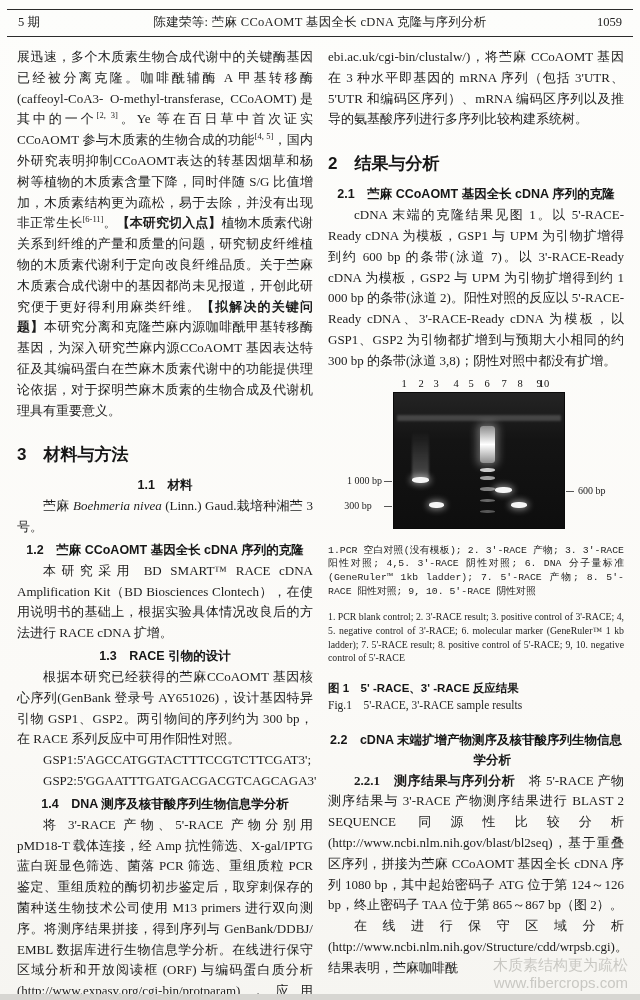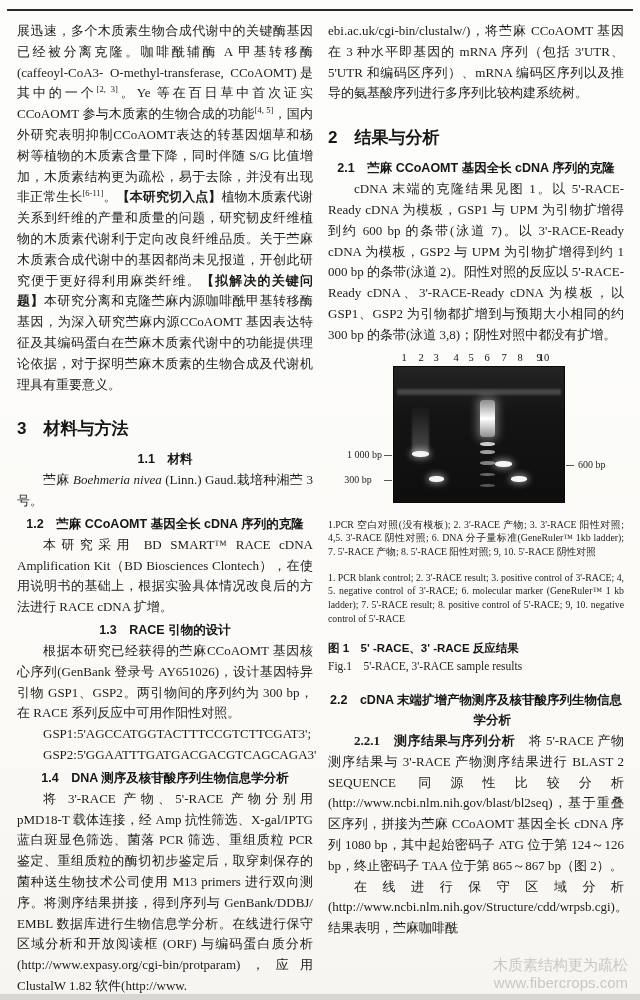--- a/index.html
+++ b/index.html
@@ -50,36 +50,41 @@
   .t1000{left:56px;top:103px;}
   .t300{left:56px;top:128px;}
   .t600{left:238px;top:113px;}
   .mk{position:absolute;font:10px "Liberation Serif",serif;color:#222;white-space:nowrap;}
   .mk1000{left:6px;top:97px;width:48px;text-align:right;}
   .mk300{left:6px;top:122px;width:48px;text-align:center;}
   .mk600{left:250px;top:107px;}
 
   figcaption{display:block;}
   .cap{font:9.8px/1.4 "Liberation Serif","DejaVu Serif",serif;color:#222;text-align:justify;}
-  .cap-cn{margin-top:11px;}
+  .cap-cn{margin-top:11px;font-family:Liberation Mono, monospace;}
   .cap-en{margin-top:12px;}
   .flab-cn{font:bold 11.5px/1.5 "Liberation Sans","DejaVu Sans",sans-serif;color:#161616;margin-top:15px;text-align:left;}
   .flab-en{font:11.5px/1.5 "Liberation Serif",serif;color:#1c1c1c;text-align:left;}
 
   
   .watermark{position:absolute;right:12px;bottom:7px;text-align:right;font:15px/1.25 "Liberation Sans","DejaVu Sans",sans-serif;color:#c9c8c3;}
   .bottom-strip{position:absolute;left:0;right:0;bottom:0;height:6px;background:#d7d6d2;}
 </style>
 </head>
 <body>
 
 <div class="page">
 
   <header>
     <div class="rule"></div>
+    <div class="hrow">
+      <span class="issue">5 期</span>
+      <span class="htitle">陈建荣等: 苎麻 CCoAOMT 基因全长 cDNA 克隆与序列分析</span>
+      <span class="pageno">1059</span>
+    </div>
     <div class="rule"></div>
   </header>
 
   <main class="cols">
 
     <section class="col">
       <p class="p-cont"><span>展迅速，多个木质素生物合成代谢中的关键酶基因已经被分离克隆。咖啡酰辅酶 A 甲基转移酶(caffeoyl-CoA3- O-methyl-transferase, CCoAOMT)是其中的一个</span><sup>[2, 3]</sup><span>。Ye 等在百日草中首次证实 CCoAOMT 参与木质素的生物合成的功能</span><sup>[4, 5]</sup><span>，国内外研究表明抑制CCoAOMT表达的转基因烟草和杨树等植物的木质素含量下降，同时伴随 S/G 比值增加，木质素结构更为疏松，易于去除，并没有出现非正常生长</span><sup>[6-11]</sup><span>。</span><b class="kw">【本研究切入点】</b><span>植物木质素代谢关系到纤维的产量和质量的问题，研究韧皮纤维植物的木质素代谢利于定向改良纤维品质。关于苎麻木质素合成代谢中的基因都尚未见报道，开创此研究便于更好得利用麻类纤维。</span><b class="kw">【拟解决的关键问题】</b><span>本研究分离和克隆苎麻内源咖啡酰甲基转移酶基因，为深入研究苎麻内源CCoAOMT 基因表达特征及其编码蛋白在苎麻木质素代谢中的功能提供理论依据，对于探明苎麻木质素的生物合成及代谢机理具有重要意义。</span></p>
 
       <h2 class="h-major">3　材料与方法</h2>
 

